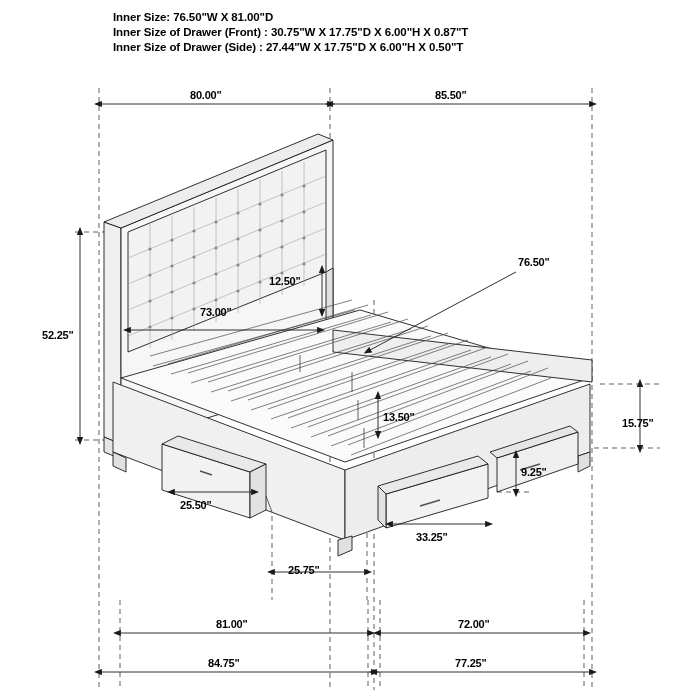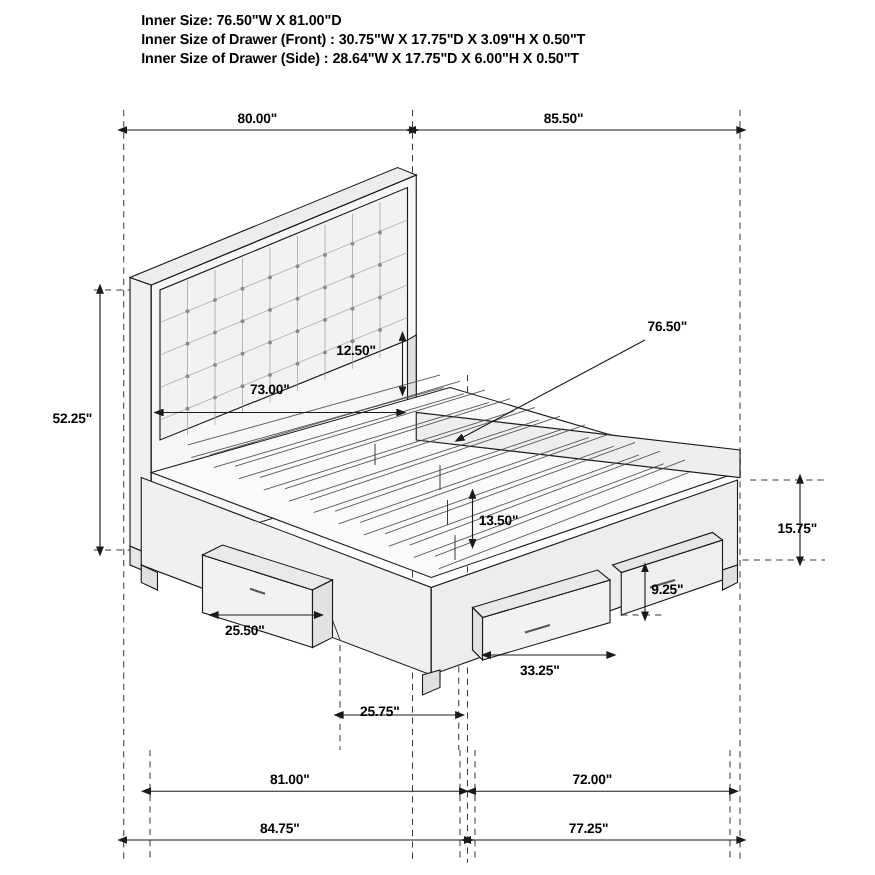--- a/index.html
+++ b/index.html
@@ -29,22 +29,22 @@
     font-weight:bold;
     white-space:nowrap;
     letter-spacing:-0.2px;
   }
 </style>
 </head>
 <body>
 
 <div class="spec-block">
   <div>Inner Size: 76.50"W X 81.00"D</div>
-  <div>Inner Size of Drawer (Front) : 30.75"W X 17.75"D X 3.09"H X 0.50"T</div>
-  <div>Inner Size of Drawer (Side) : 28.64"W X 17.75"D X 6.00"H X 0.50"T</div>
+  <div>Inner Size of Drawer (Front) : 30.75"W X 17.75"D X 6.00"H X 0.87"T</div>
+  <div>Inner Size of Drawer (Side) : 27.44"W X 17.75"D X 6.00"H X 0.50"T</div>
 </div>
 
 <svg id="diagram" viewBox="0 0 700 700">
   <defs>
     <marker id="arrL" markerWidth="9" markerHeight="7" refX="8" refY="3.5" orient="auto">
       <polygon points="9,0 0,3.5 9,7" fill="#1a1a1a"></polygon>
     </marker>
     <marker id="arrR" markerWidth="9" markerHeight="7" refX="1" refY="3.5" orient="auto">
       <polygon points="0,0 9,3.5 0,7" fill="#1a1a1a"></polygon>
     </marker>

